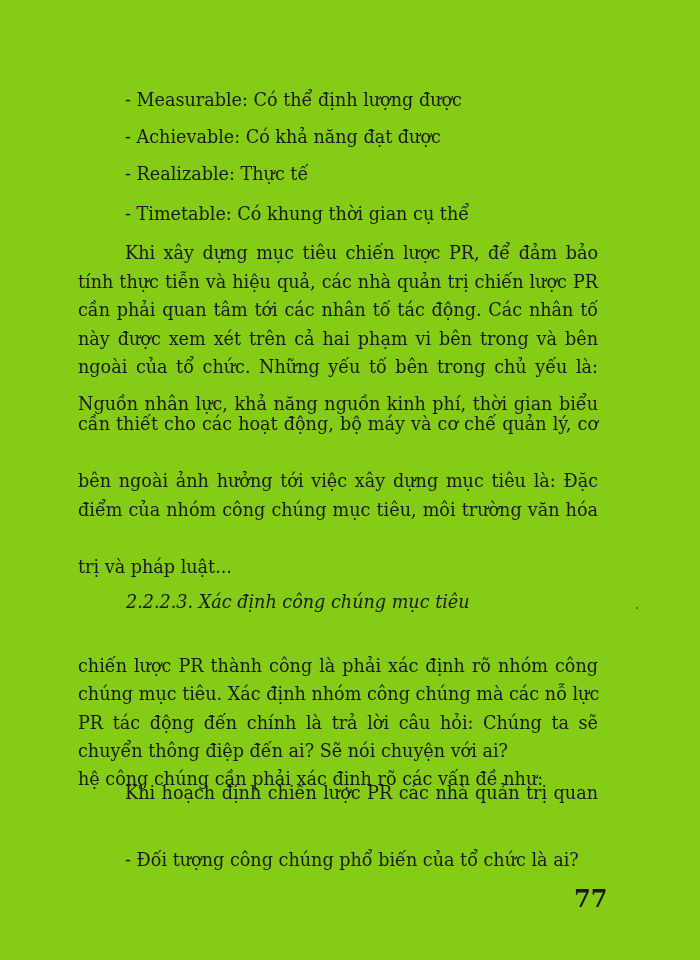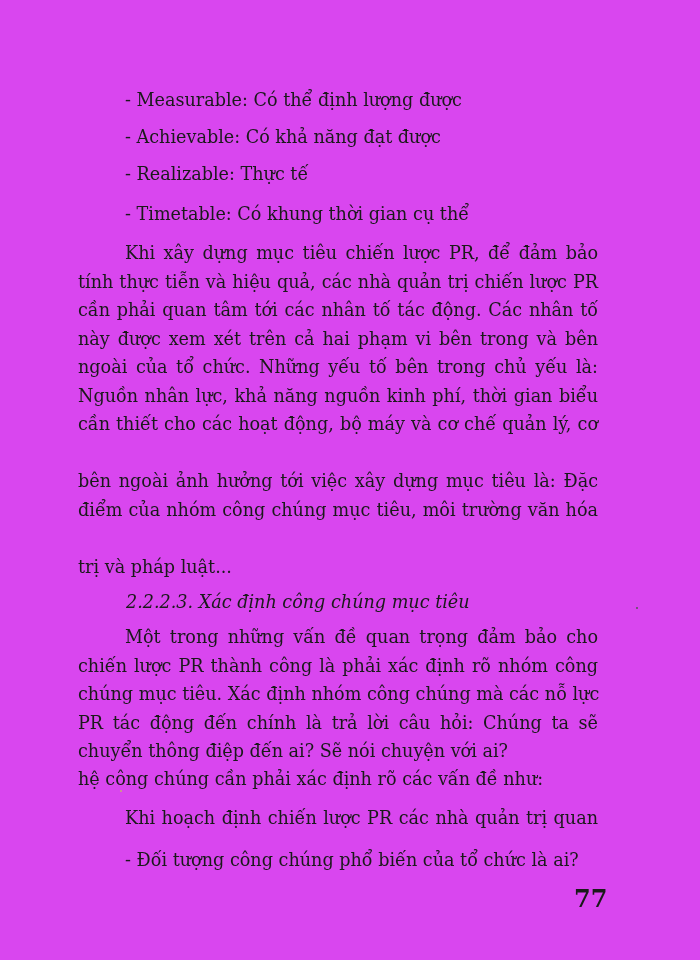--- a/index.html
+++ b/index.html
@@ -12,21 +12,21 @@
       height: 960px;
       position: relative;
       overflow: hidden;
       font-family: "DejaVu Serif", "Liberation Serif", serif;
       color: #1a1a1a;
     }
     .page {
       position: absolute;
       left: 0; top: 0;
       width: 700px; height: 960px;
-      background: #d946ef;
+      background: #84cc16;
     }
     .line {
       position: absolute;
       font-size: 17.6px;
       white-space: nowrap;
       line-height: 1;
     }
     .just {
       left: 78px;
       width: 520px;
@@ -67,35 +67,34 @@
   <div class="line bullet" style="top:92px">- Measurable: Có thể định lượng được</div>
   <div class="line bullet" style="top:129px">- Achievable: Có khả năng đạt được</div>
   <div class="line bullet" style="top:166px">- Realizable: Thực tế</div>
   <div class="line bullet" style="top:206px">- Timetable: Có khung thời gian cụ thể</div>
 
   <div class="line indent just" style="top:245px">Khi xây dựng mục tiêu chiến lược PR, để đảm bảo</div>
   <div class="line just" style="top:274px">tính thực tiễn và hiệu quả, các nhà quản trị chiến lược PR</div>
   <div class="line just" style="top:302px">cần phải quan tâm tới các nhân tố tác động. Các nhân tố</div>
   <div class="line just" style="top:331px">này được xem xét trên cả hai phạm vi bên trong và bên</div>
   <div class="line just" style="top:359px">ngoài của tổ chức. Những yếu tố bên trong chủ yếu là:</div>
-  <div class="line just" style="top:388px">Nguồn nhân lực, khả năng nguồn kinh phí, thời gian biểu</div>
+  <div class="line just" style="top:396px">Nguồn nhân lực, khả năng nguồn kinh phí, thời gian biểu</div>
   <div class="line just" style="top:416px">cần thiết cho các hoạt động, bộ máy và cơ chế quản lý, cơ</div>
   <div class="line just" style="top:473px">bên ngoài ảnh hưởng tới việc xây dựng mục tiêu là: Đặc</div>
   <div class="line just" style="top:502px">điểm của nhóm công chúng mục tiêu, môi trường văn hóa</div>
   <div class="line just last" style="top:559px">trị và pháp luật...</div>
 
   <div class="heading">2.2.2.3. Xác định công chúng mục tiêu</div>
 
-  <div class="line indent just" style="top:629px">Một trong những vấn đề quan trọng đảm bảo cho</div>
   <div class="line just" style="top:658px">chiến lược PR thành công là phải xác định rõ nhóm công</div>
   <div class="line just" style="top:686px">chúng mục tiêu. Xác định nhóm công chúng mà các nỗ lực</div>
   <div class="line just" style="top:715px">PR tác động đến chính là trả lời câu hỏi: Chúng ta sẽ</div>
   <div class="line just last" style="top:743px">chuyển thông điệp đến ai? Sẽ nói chuyện với ai?</div>
 
-  <div class="line indent just" style="top:810px">Khi hoạch định chiến lược PR các nhà quản trị quan</div>
+  <div class="line indent just" style="top:785px">Khi hoạch định chiến lược PR các nhà quản trị quan</div>
   <div class="line just last" style="top:771px">hệ công chúng cần phải xác định rõ các vấn đề như:</div>
 
   <div class="line bullet" style="top:852px">- Đối tượng công chúng phổ biến của tổ chức là ai?</div>
 
   <div class="page-number">77</div>
 
   <span class="speck" style="left:636px; top:607px;"></span>
   <span class="speck" style="left:120px; top:790px; background:#c8a878;"></span>
 </div>
 

